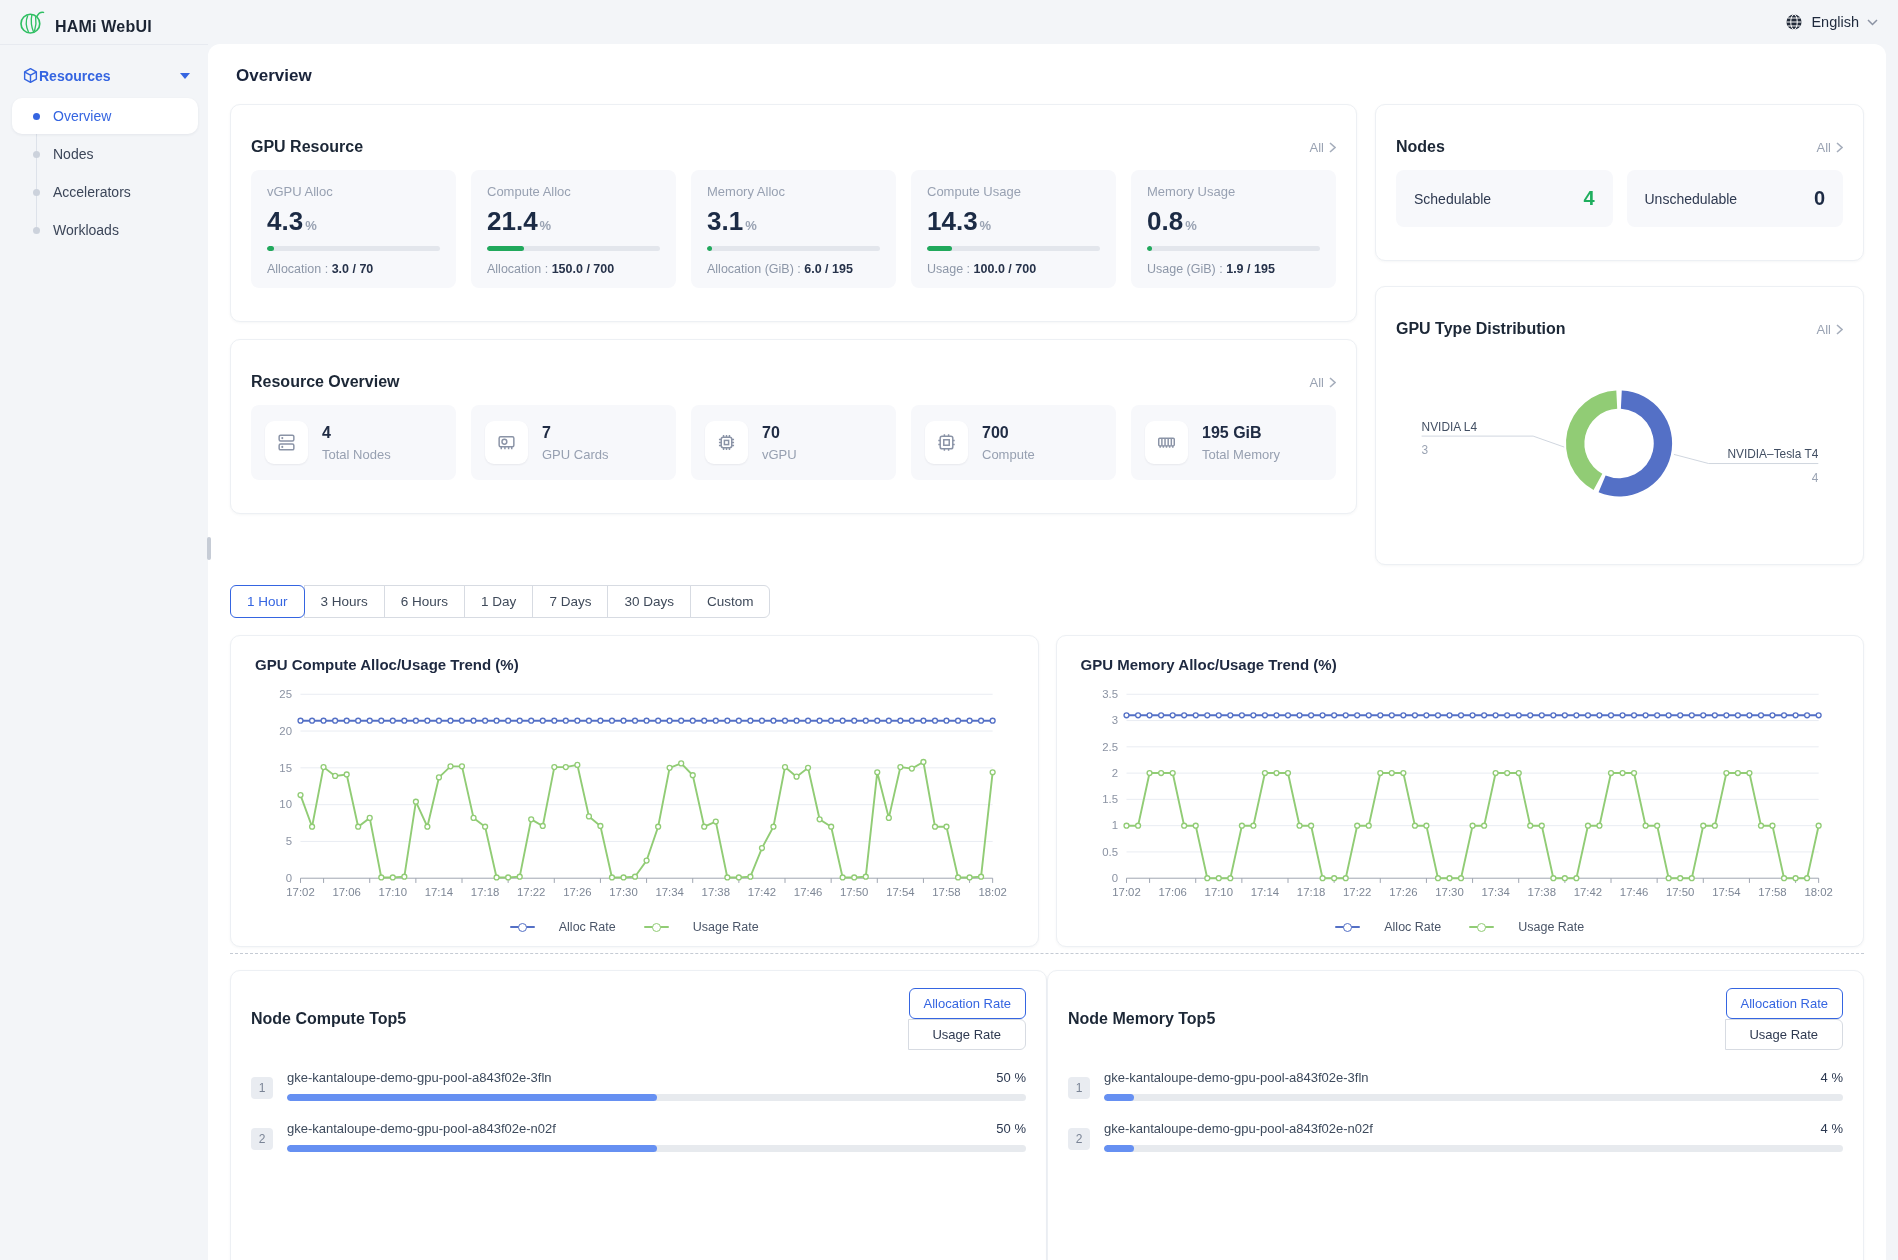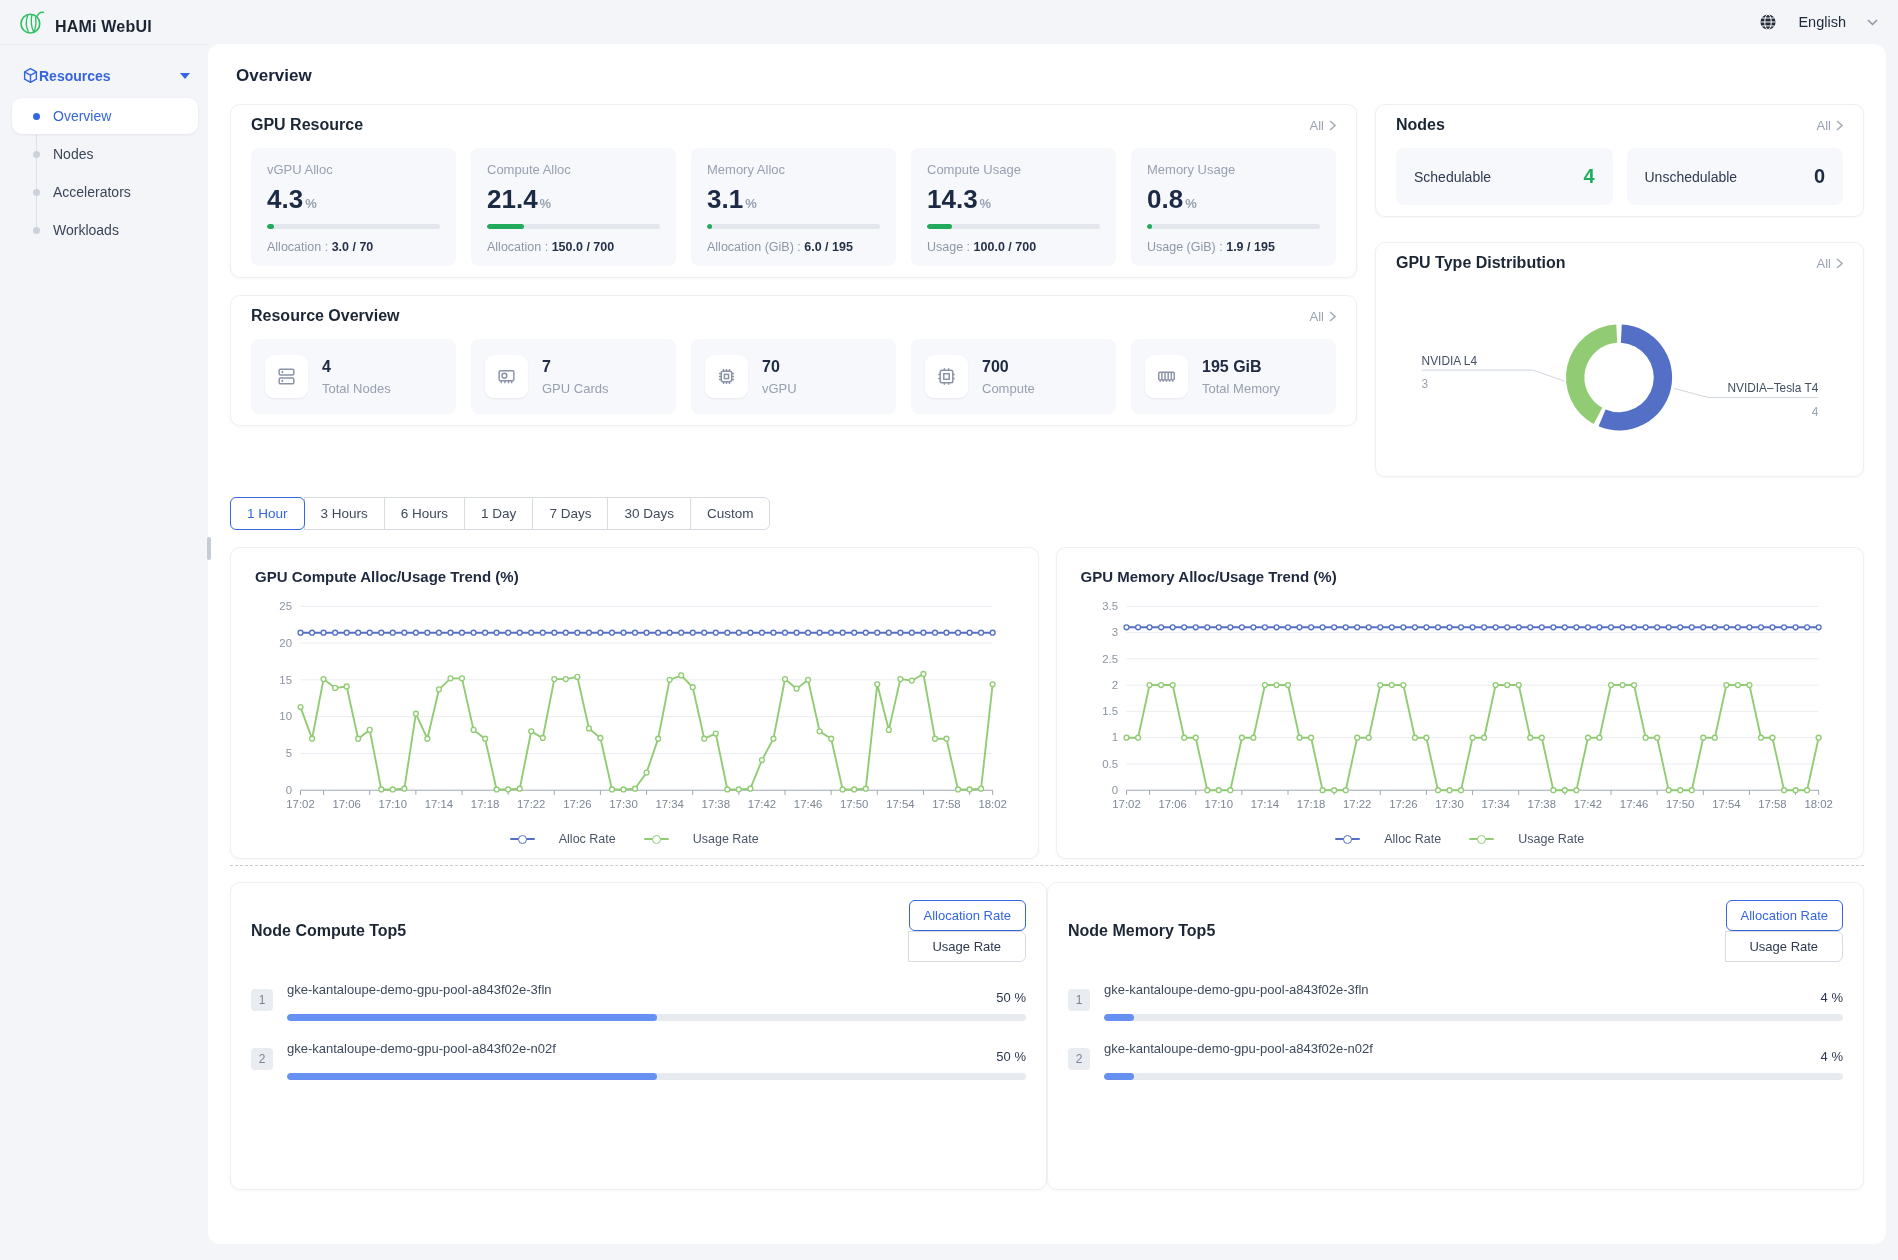--- a/index.html
+++ b/index.html
@@ -8,37 +8,37 @@
     width:1898px; min-height:1260px;
     background:#f3f5f8;
     font-family:"Liberation Sans", sans-serif;
     color:#1d2b44;
     -webkit-font-smoothing:antialiased;
   }
   
   .topbar { height:44px; display:flex; align-items:center; padding:0 20px 0 18px; }
   .brand { display:flex; align-items:flex-end; gap:10px; }
   .brand-title { font-size:16px; font-weight:700; color:#1b2433; letter-spacing:.2px; }
-  .lang { margin-left:auto; display:flex; align-items:center; gap:21px; font-size:14.5px; color:#1f2a3d; cursor:pointer; }
+  .lang { margin-left:auto; display:flex; align-items:center; gap:8px; font-size:14.5px; color:#1f2a3d; cursor:pointer; }
   
   .layout { display:flex; align-items:stretch; position:relative; }
   .sidebar { width:208px; flex:none; padding:16px 10px 0 12px; border-top:1px solid #e7eaf0; position:relative; }
   .side-section { display:flex; align-items:center; padding:6px 8px 14px 10px; color:#3565e1; font-size:14px; font-weight:600; cursor:pointer; }
   .side-caret { margin-left:auto; width:0; height:0; border-left:5px solid transparent; border-right:5px solid transparent; border-top:6px solid #3565e1; }
   .side-items { position:relative; }
   .side-items::before { content:""; position:absolute; left:24px; top:18px; bottom:16px; width:1px; background:#dde2ea; }
   .side-item { display:flex; align-items:center; gap:13px; padding:10px 10px 10px 21px; font-size:14px; color:#3c4659; border-radius:10px; position:relative; cursor:pointer; margin-bottom:2px; }
   .side-dot { width:7px; height:7px; border-radius:50%; background:#ccd2dc; flex:none; position:relative; z-index:1; }
   .side-item.active { background:#fff; color:#3565e1; box-shadow:0 1px 3px rgba(25,40,70,.07); }
   .side-item.active .side-dot { background:#3565e1; }
   .collapse-handle { position:absolute; right:-3px; top:492px; width:4px; height:23px; border-radius:3px; background:#c6ccd6; cursor:pointer; z-index:3; }
   
   .main { flex:1; background:#fff; border-radius:12px; margin:0 12px 14px 0; padding:20px 22px 24px; min-height:1200px; }
   .page-title { font-size:17px; font-weight:700; color:#19233a; margin:2px 0 18px 6px; }
-  .card { background:#fff; border:1px solid #edf0f4; border-radius:10px; box-shadow:0 1px 3px rgba(25,35,60,.045); padding:11px 20px; }
+  .card { background:#fff; border:1px solid #edf0f4; border-radius:10px; box-shadow:0 1px 3px rgba(25,35,60,.045); padding:33px 20px; }
   .card-head { display:flex; align-items:center; margin-bottom:14px; }
   .card-title { font-size:16px; font-weight:700; color:#1c2736; }
   .all-link { margin-left:auto; color:#9aa3b3; font-size:13px; display:flex; gap:5px; align-items:center; cursor:pointer; }
   .chev { stroke:#a6aebc; fill:none; stroke-width:1.6; }
   
   .row-top { display:flex; gap:18px; align-items:stretch; }
   .col-left { flex:1; display:flex; flex-direction:column; gap:17px; min-width:0; }
   .col-right { width:489px; flex:none; display:flex; flex-direction:column; gap:25px; }
   
   .metric-row { display:flex; gap:15px; }
@@ -84,21 +84,21 @@
   .top5-card { min-height:308px; padding:17px 20px; }
   .toggle { margin-left:auto; display:inline-flex;flex-direction:column; }
   .toggle-btn { padding:7px 14px; font-size:13px; border:1px solid #d7dbe2; background:#fff; color:#2e3950; margin-left:-1px; cursor:pointer; font-family:inherit; }
   .toggle-btn:first-child { margin-left:0; border-radius:6px 0 0 6px; }
   .toggle-btn:last-child { border-radius:0 6px 6px 0; }
   .toggle-btn.active { color:#3565e1; border-color:#3565e1; border-radius:6px; position:relative; z-index:1; }
   .rank-row { display:flex; gap:14px; margin-top:20px; }
   .rank-badge { width:22px; height:22px; border-radius:4px; background:#e9ecf1; color:#7a8496; font-size:12px; display:flex; align-items:center; justify-content:center; margin-top:7px; flex:none; }
   .rank-body { flex:1; min-width:0; }
   .rank-line { display:flex; justify-content:space-between; font-size:13px; color:#3d4a5c; margin-bottom:9px; }
-  .rank-value { color:#2b3850;margin-top:8px; }
+  .rank-value { color:#2b3850; }
   .rank-track { height:7px; border-radius:4px; background:#e7eaee; overflow:hidden; }
   .rank-fill { height:100%; border-radius:4px; background:#6690f2; min-width:4px; }
 </style>
 </head>
 <body>
 
 <div class="topbar">
   <div class="brand">
     <span style="display:flex;">
       <svg width="27" height="27" viewBox="0 0 36 36" fill="none">

